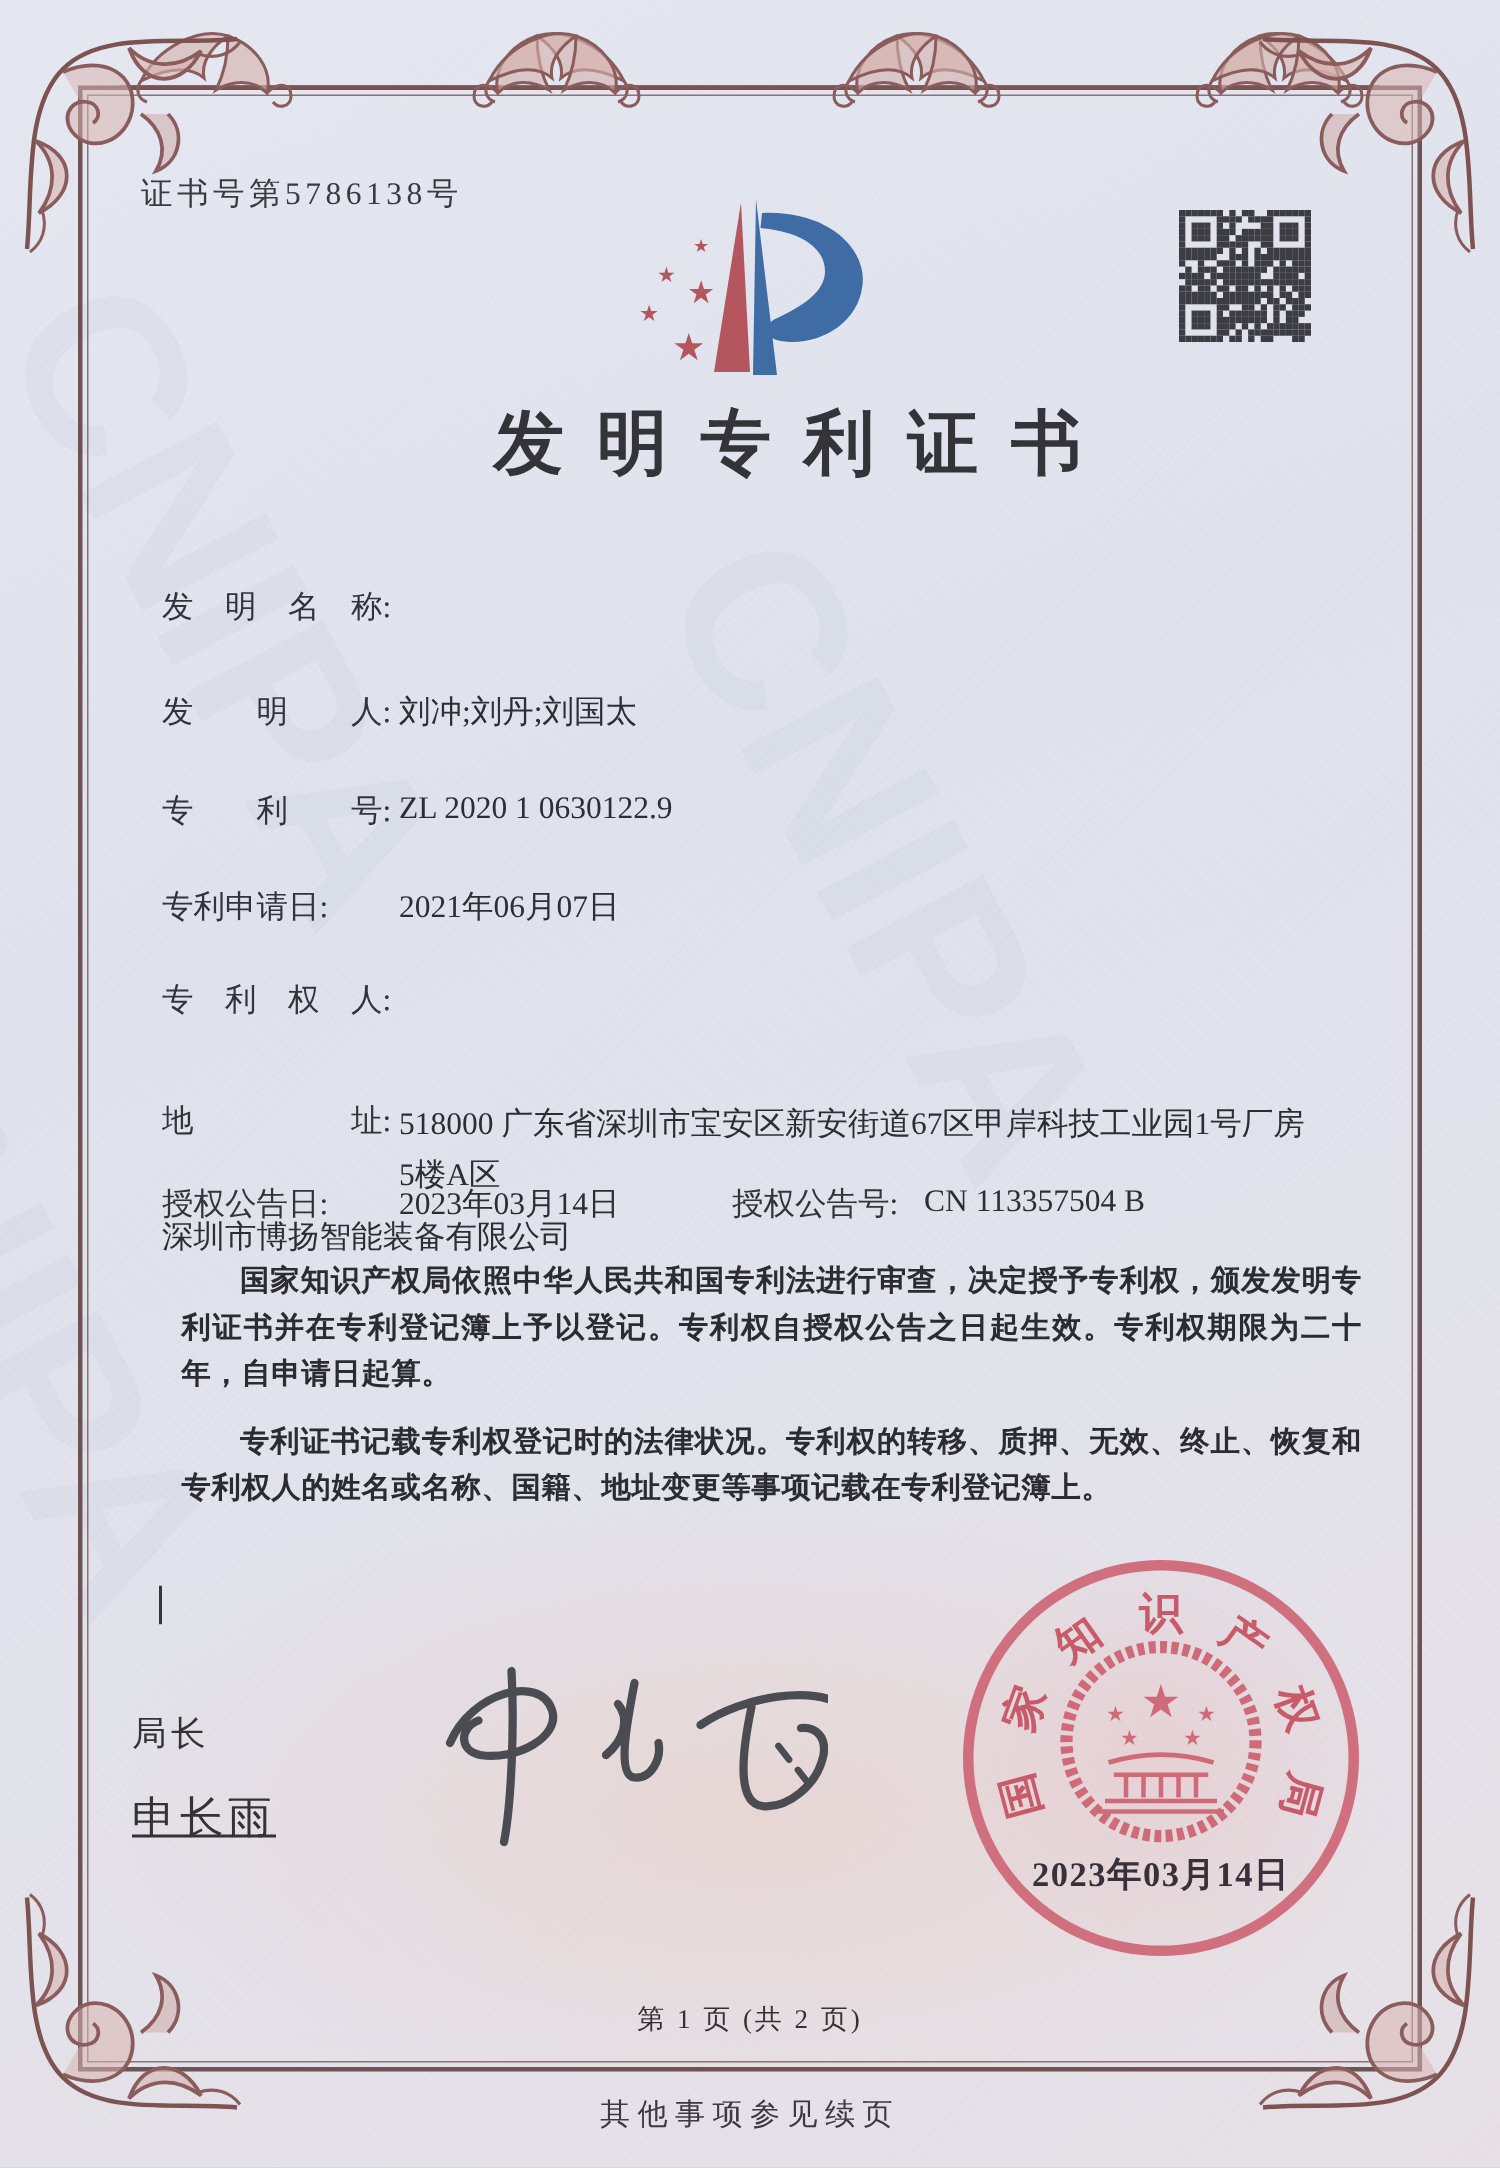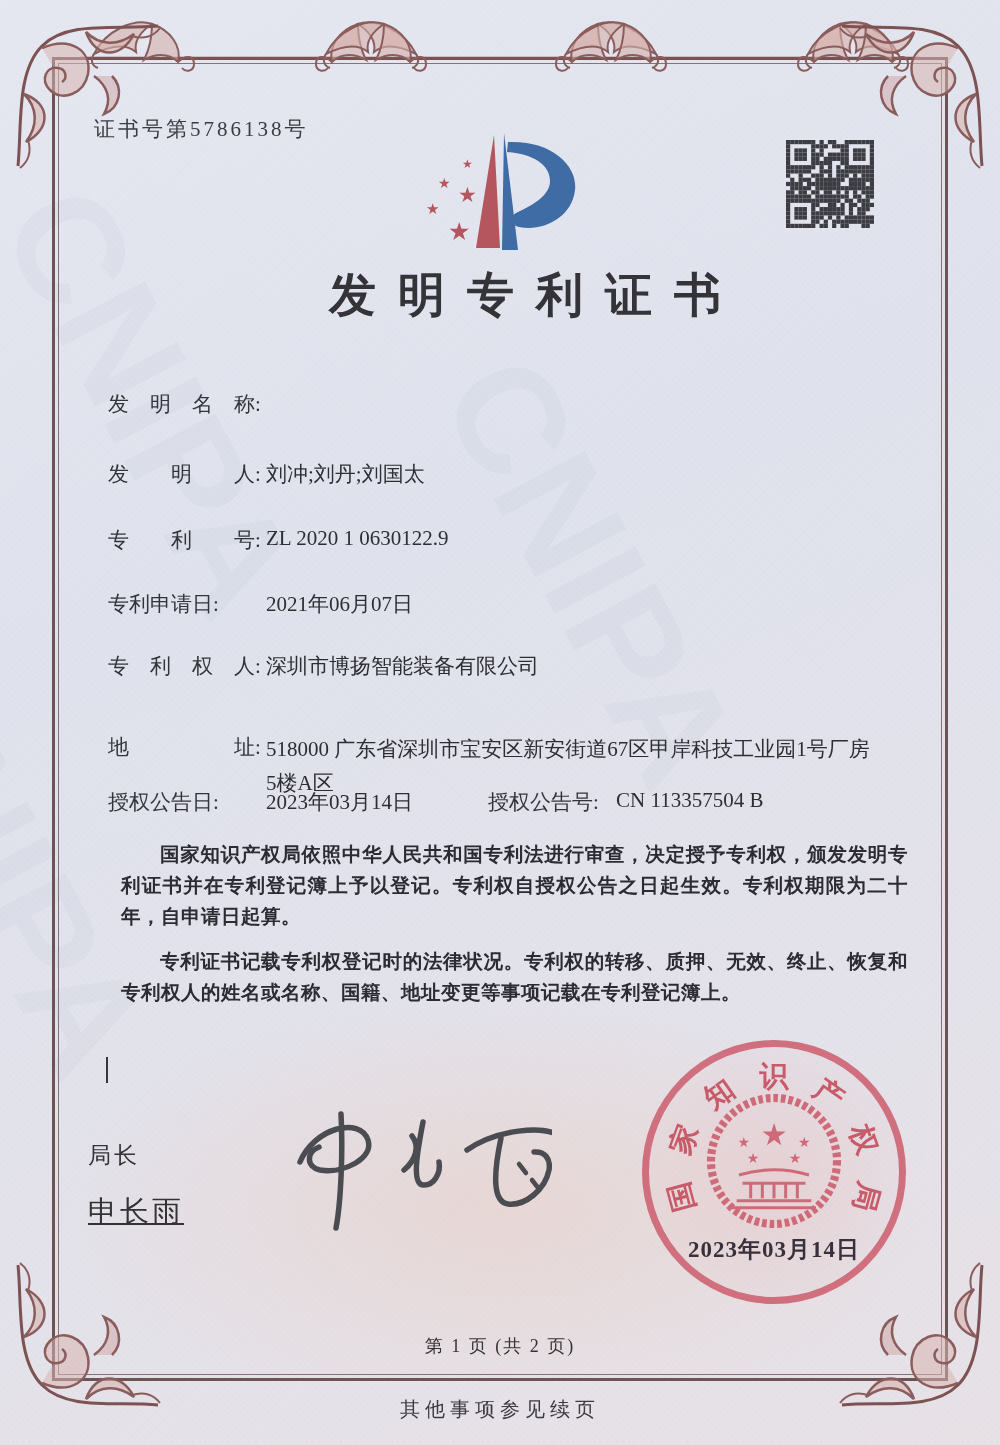--- a/index.html
+++ b/index.html
@@ -34,21 +34,21 @@
   .logo{position:absolute;left:424px;top:126px;width:170px;height:140px;}
   .qr{position:absolute;left:786px;top:140px;width:88px;height:88px;}
 
   .title{position:absolute;left:0;top:264px;width:100%;text-align:center;font-size:47px;
     font-weight:bold;color:#333338;letter-spacing:22px;text-indent:22px;padding-left:25px;}
 
   .field-row{position:absolute;left:108px;display:flex;font-size:21px;color:#2d2d33;justify-content:flex-end;}
   .field-label{width:158px;flex:0 0 158px;white-space:nowrap;color:#33333a;}
   .field-value{white-space:nowrap;}
   .field-value.wrap{white-space:normal;width:612px;line-height:1.6;}
-  .r0{top:390px;} .r1{top:460px;} .r2{top:526px;} .r3{top:590px;} .r4{top:652px;}
+  .r0{top:390px;} .r1{top:460px;} .r2{top:526px;} .r3{top:590px;} .r4{top:652px;flex-direction:column;}
   .r5{top:733px;} .r6{top:788px;}
   .grant2{position:absolute;left:488px;top:788px;display:flex;font-size:21px;}
   .grant2 .field-label{width:128px;flex:0 0 128px;}
 
   .paragraphs{position:absolute;left:106px;top:840px;width:802px;font-size:19.5px;
     line-height:1.58;text-align:justify;color:#2b2b31;}
   .paragraphs p{margin:0 0 15px 15px;text-indent:2em;letter-spacing:.5px;font-weight:bold;}
 
   .barcode{position:absolute;left:104px;top:1057px;width:338px;height:26px;}
 

